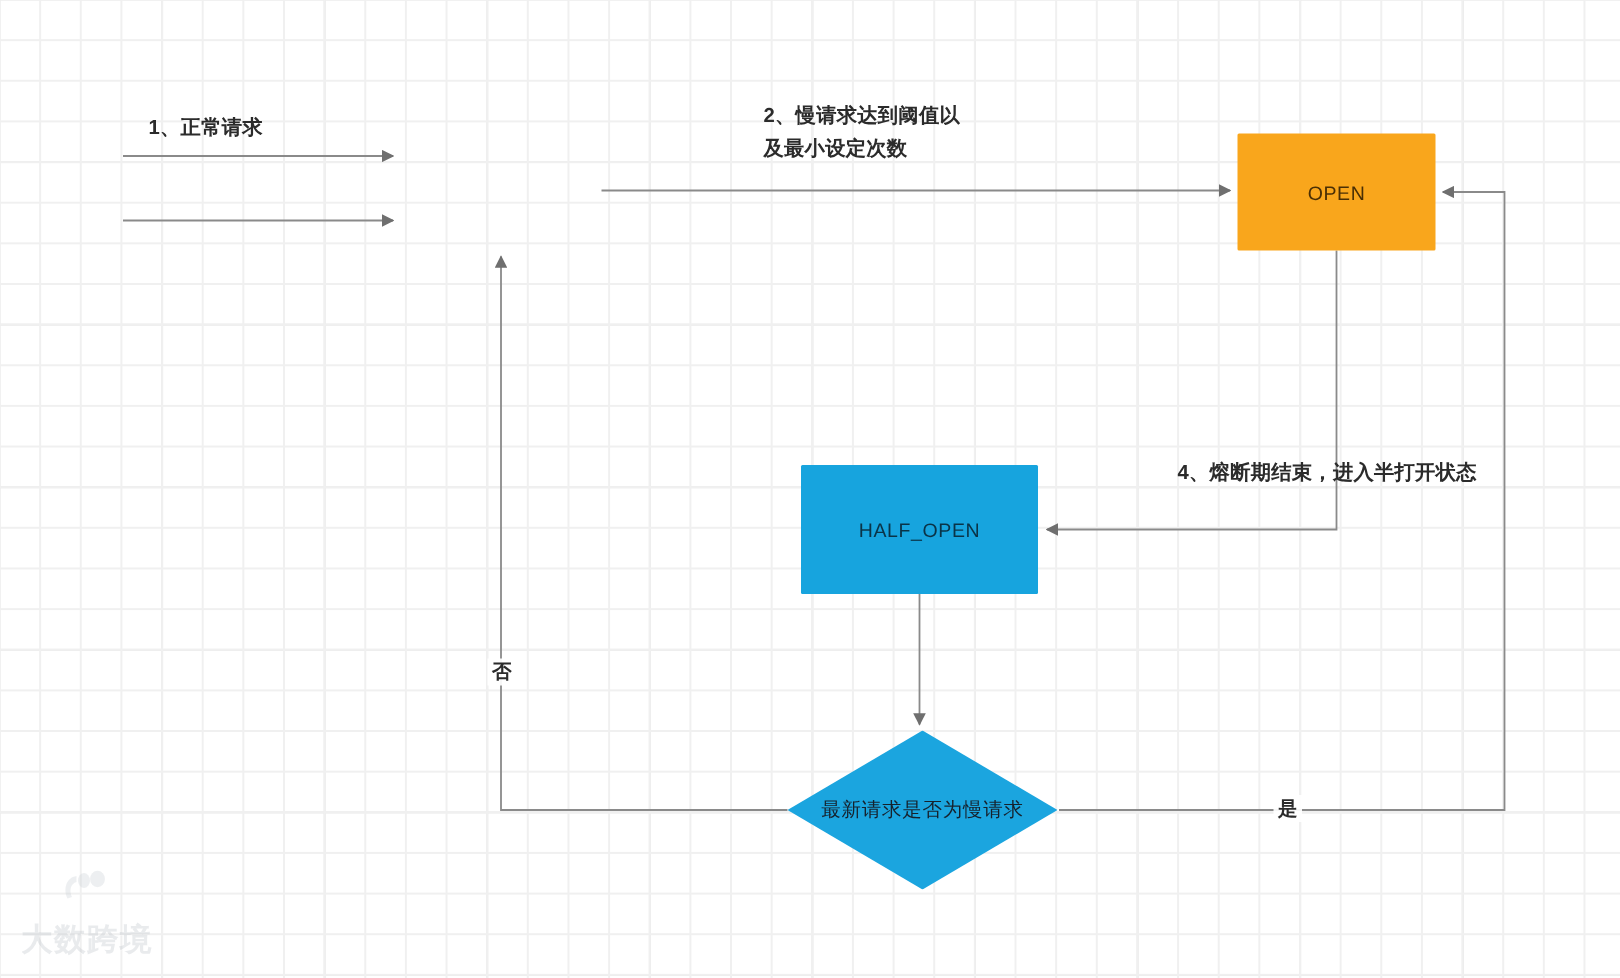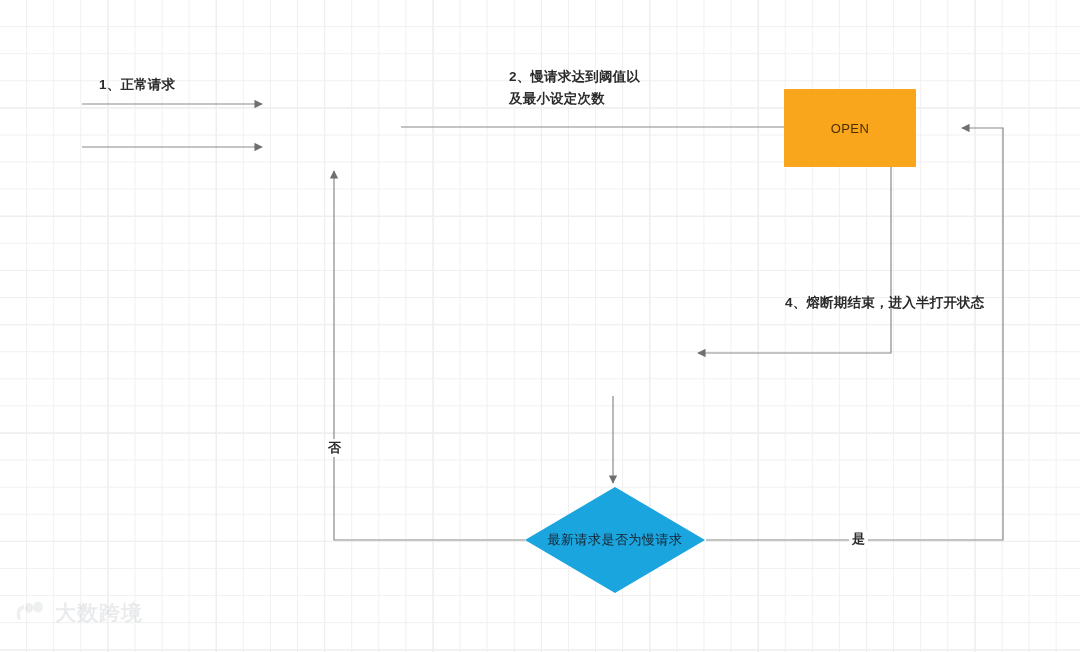--- a/index.html
+++ b/index.html
@@ -88,21 +88,22 @@
     position: absolute;
     display: flex;
     align-items: center;
     gap: 7px;
     opacity: 0.30;
     pointer-events: none;
     user-select: none;
   }
   .wm-left {
     left: 14px;
-    bottom: 25px;
+    bottom: 12px;
+    flex-direction: column;
   }
   .wm-right {
     right: 14px;
     bottom: 36px;
   }
   .wm-text {
     font-size: 21px;
     font-weight: 700;
     color: #b9bfc6;
     letter-spacing: 1px;
@@ -133,40 +134,43 @@
       <path d="M 82 147 L 262 147"></path>
       <path d="M 401 127 L 820 127"></path>
       <path d="M 891 167 L 891 353 L 698 353"></path>
       <path d="M 613 396 L 613 483"></path>
       <path d="M 525 540 L 334 540 L 334 171"></path>
       <path d="M 706 540 L 1003 540 L 1003 128 L 962 128"></path>
     </g>
   </svg>
 
 
-  <div class="node node-rect" style="left:784px; top:89px; width:132px; height:78px; background:#F9A61C; color:#4a2f05;">
+  <div class="node node-rect" style="left:825px; top:89px; width:132px; height:78px; background:#F9A61C; color:#4a2f05;">
     <span class="node-label">OPEN</span>
   </div>
 
+  <div class="node node-rect" style="left:534px; top:310px; width:158px; height:86px; background:#17A4DE; color:#0a3347;">
+    <span class="node-label">HALF_OPEN</span>
+  </div>
 
   <div class="diamond-wrap" style="left:525px; top:487px; width:180px; height:106px;">
     <svg width="180" height="106" viewBox="0 0 180 106">
       <polygon points="90,0 180,53 90,106 0,53" fill="#1BA5DF"></polygon>
     </svg>
     <span class="diamond-label">最新请求是否为慢请求</span>
   </div>
 
   <div class="edge-label" style="left:99px; top:74px;">1、正常请求</div>
 
 
   <div class="edge-label" style="left:509px; top:66px;">2、慢请求达到阈值以
 及最小设定次数</div>
 
 
-  <div class="edge-label" style="left:785px; top:292px;">4、熔断期结束，进入半打开状态</div>
+  <div class="edge-label" style="left:785px; top:304px;">4、熔断期结束，进入半打开状态</div>
 
   <div class="branch-label" style="left:325px; top:439px;">否</div>
 
   <div class="branch-label" style="left:849px; top:530px;">是</div>
 
   <div class="watermark wm-left">
     <svg width="34" height="26" viewBox="0 0 34 26">
       <path d="M4 20 C 1 14, 3 6, 10 5 L 10 9 C 6 10, 5 15, 7 19 Z" fill="#c6ccd2"></path>
       <ellipse cx="15" cy="8" rx="4" ry="5" fill="#c6ccd2"></ellipse>
       <ellipse cx="24" cy="7" rx="5" ry="5.5" fill="#c6ccd2"></ellipse>

